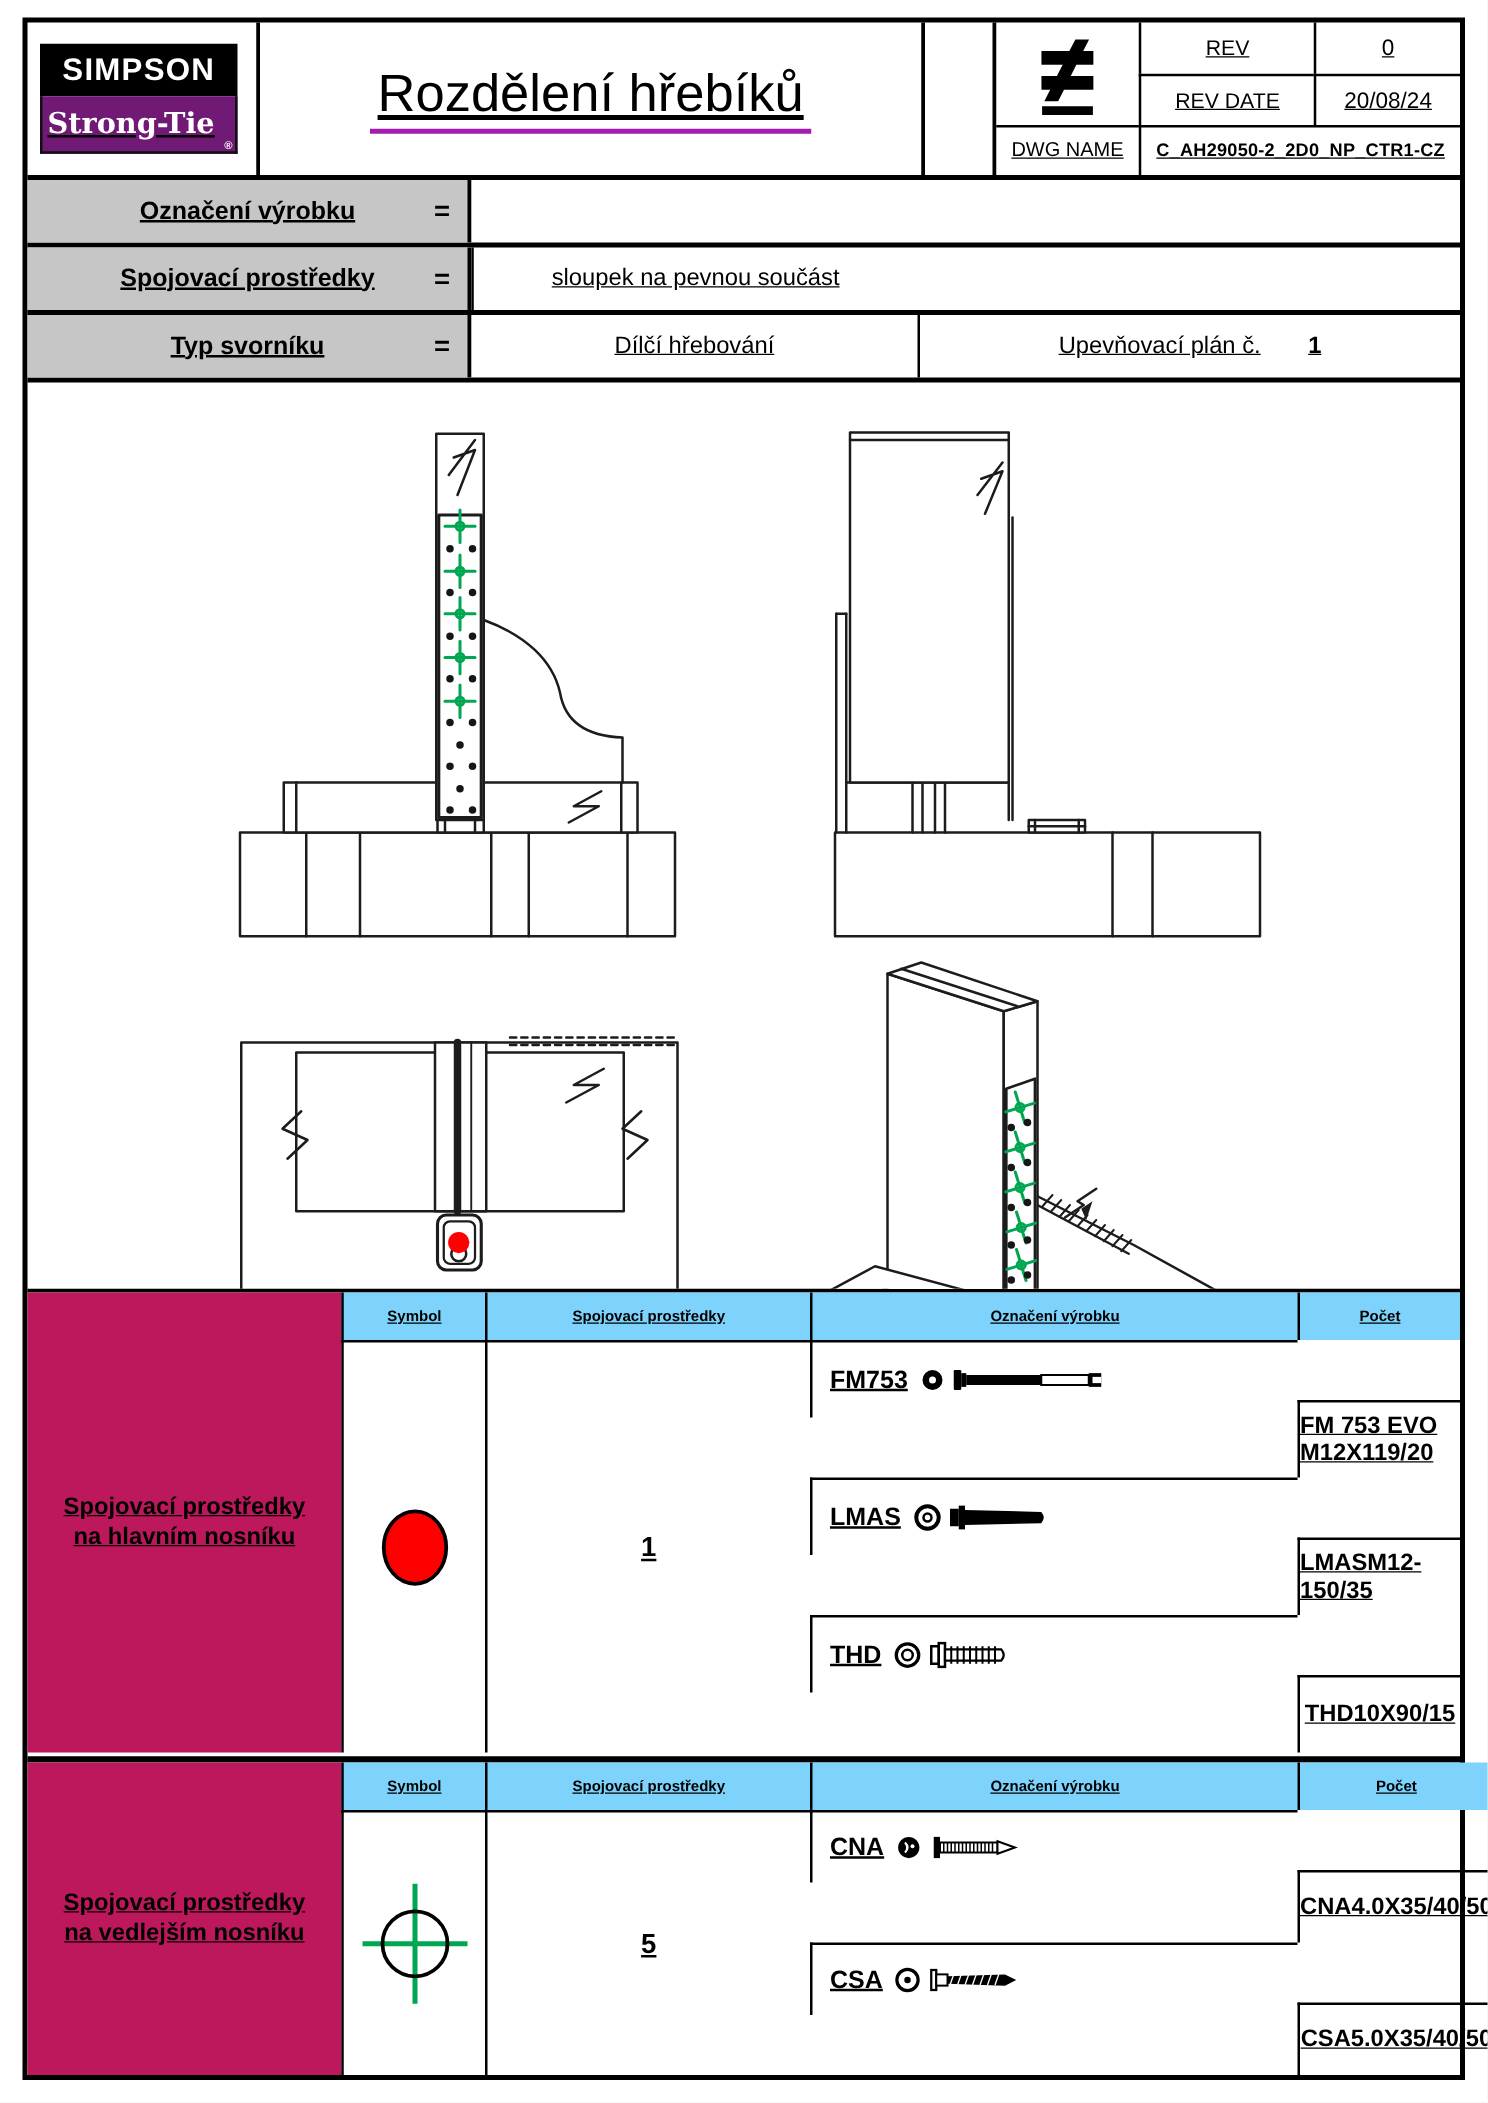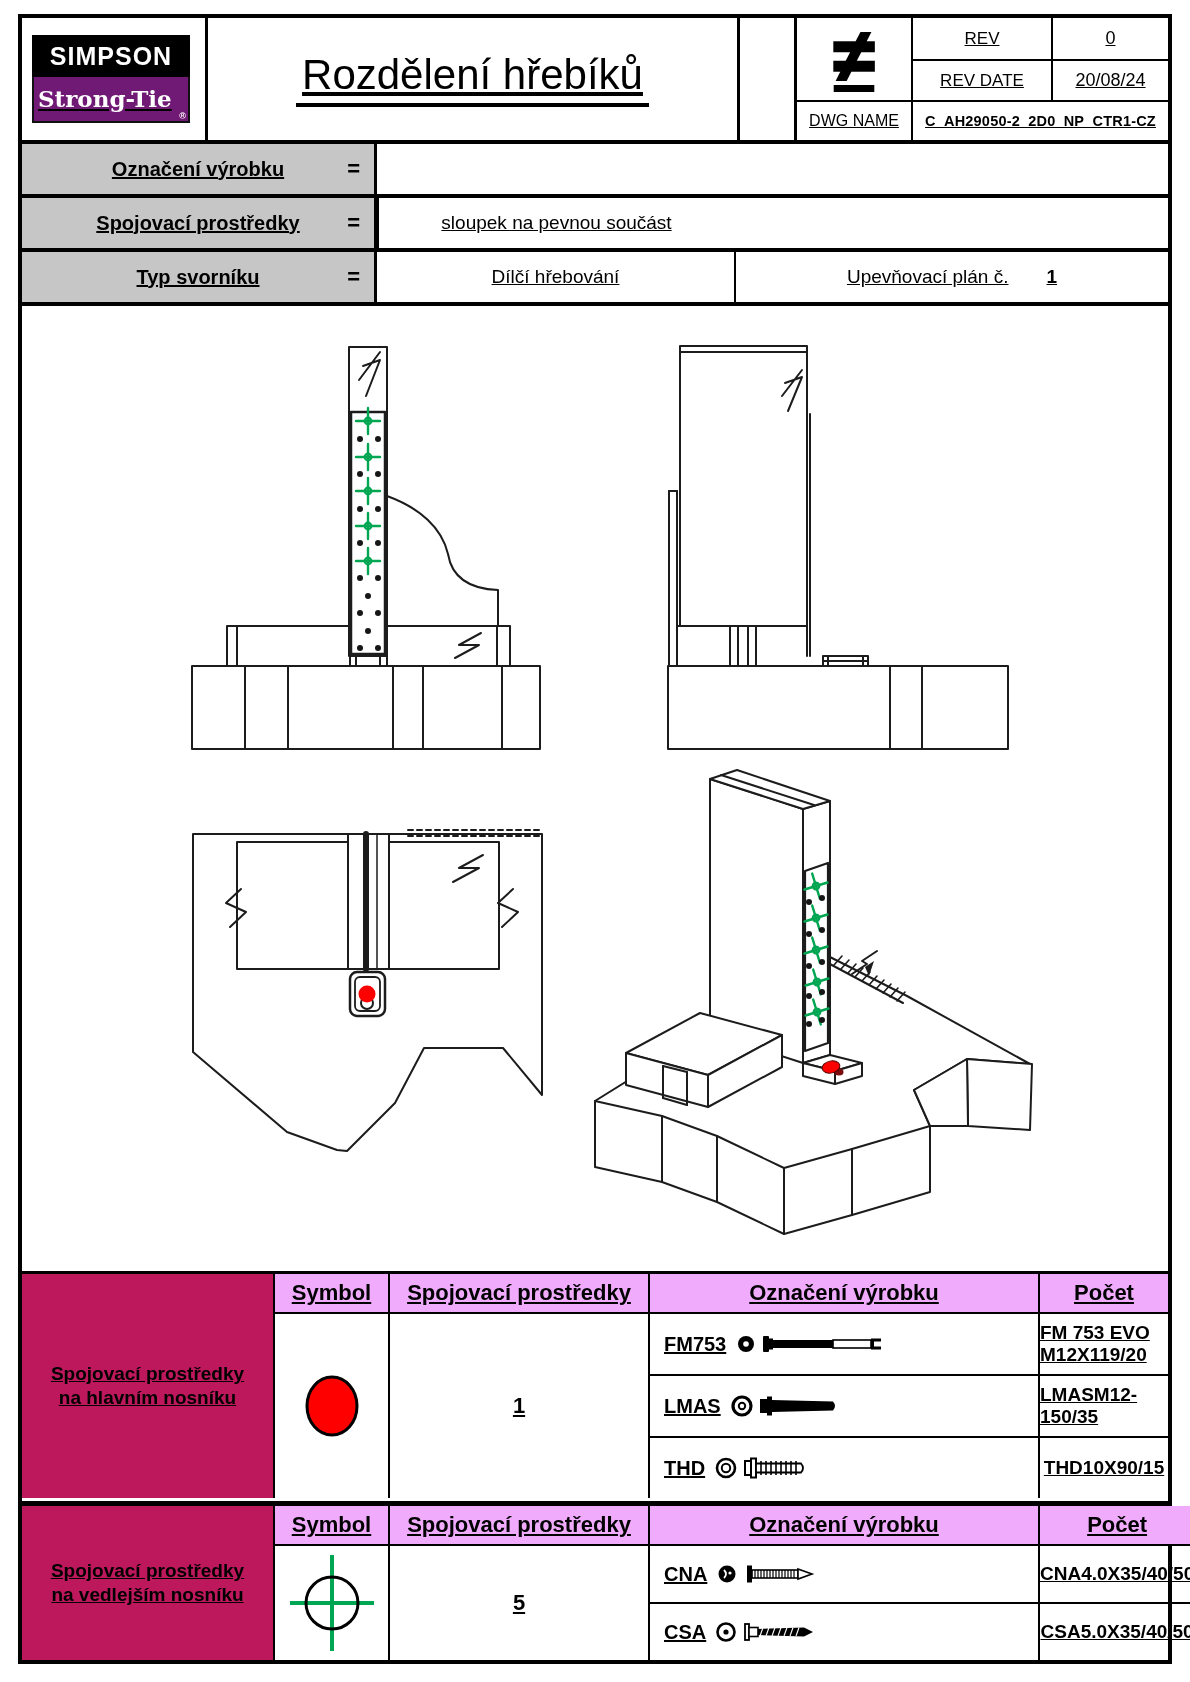--- a/index.html
+++ b/index.html
@@ -10,21 +10,21 @@
   
   .hdr { display:grid; grid-template-columns:183px 532px 57px 1fr; height:126px; border-bottom:4px solid #000; }
   .hdr > div { border-left:3px solid #000; }
   .hdr > div:first-child { border-left:none; }
   .logo-cell { display:flex; align-items:center; justify-content:flex-start; padding-left:10px; }
   .logo { width:158px; }
   .logo-top { background:#000; color:#fff; font-weight:bold; font-size:25px; letter-spacing:1px; text-align:center; padding:7px 4px 6px; }
   .logo-bot { position:relative; background:#701a75; color:#fff; font-family:"DejaVu Serif", serif; font-weight:bold; font-size:23px; text-align:left; padding:8px 4px 9px; border:2px solid #111; border-top:none; }
   .logo-reg { position:absolute; right:2px; bottom:0px; font-size:9px; font-family:"Liberation Sans",sans-serif; }
   .title-cell { display:flex; align-items:center; justify-content:center; }
-  .title { font-size:42px; border-bottom:4px solid #000000; padding:0 6px 4px; }
+  .title { font-size:42px; border-bottom:4px solid #a21caf; padding:0 6px 4px; }
   .rev-block { display:grid; grid-template-columns:114px 140px 1fr; grid-template-rows:41px 41px 1fr; }
   .rev-block > div { border-left:2.5px solid #000; border-top:2.5px solid #000; display:flex; align-items:center; justify-content:center; }
   .rev-block > .r1 { border-top:none; }
   .rev-block > .c1 { border-left:none; }
   .neq-cell { grid-row:1/3; font-size:74px; font-weight:900; -webkit-text-stroke:3px #000; padding-bottom:8px; }
   .rev-lbl { font-size:17px; }
   .rev-val { font-size:18px; }
   .dwg-lbl { font-size:16px; }
   .dwg-val { grid-column:2/4; font-size:14.5px; font-weight:bold; letter-spacing:.2px; }
 
@@ -40,27 +40,27 @@
 
   
   .draw-area { flex:1; position:relative; overflow:hidden; }
   .draw-area svg { position:absolute; left:0; top:0; }
 
   
   .ftable { display:grid; grid-template-columns:251px 115px 260px 390px 1fr; border-top:3px solid #000; }
   .ftable.second { border-top:5px solid #000; margin-top:3px; }
   .fc { border-left:2.5px solid #000; border-top:2.5px solid #000; display:flex; align-items:center; justify-content:center; }
   .fc.no-l { border-left:none; } .fc.no-t { border-top:none; }
-  .fhead { background:#f0abfc; font-weight:bold; font-size:22px; height:38px; }
+  .fhead { background:#7dd3fc; font-weight:bold; font-size:12px; height:38px; }
   .fgroup { background:#be185d; grid-column:1; font-weight:bold; font-size:19px; text-align:center; line-height:1.25; padding:4px 28px; }
   .g1 { grid-row:1/5; } .g2 { grid-row:1/4; }
   .fsym3 { grid-row:2/5; } .fsym2 { grid-row:2/4; }
   .fcnt3 { grid-row:2/5; } .fcnt2 { grid-row:2/4; }
   .fcode { justify-content:flex-start; padding-left:14px; gap:10px; font-weight:bold; font-size:20px;text-align:center; }
-  .fprod { font-weight:bold; font-size:19px; }
+  .fprod { font-weight:bold; font-size:19px;margin-top:48px; }
   .fcount { font-weight:bold; font-size:22px; }
   .r62 { height:62px; } .r58 { height:58px; }
 </style>
 </head>
 <body>
 
 <div class="sheet">
  <div class="frame">
 
   <div class="hdr">

